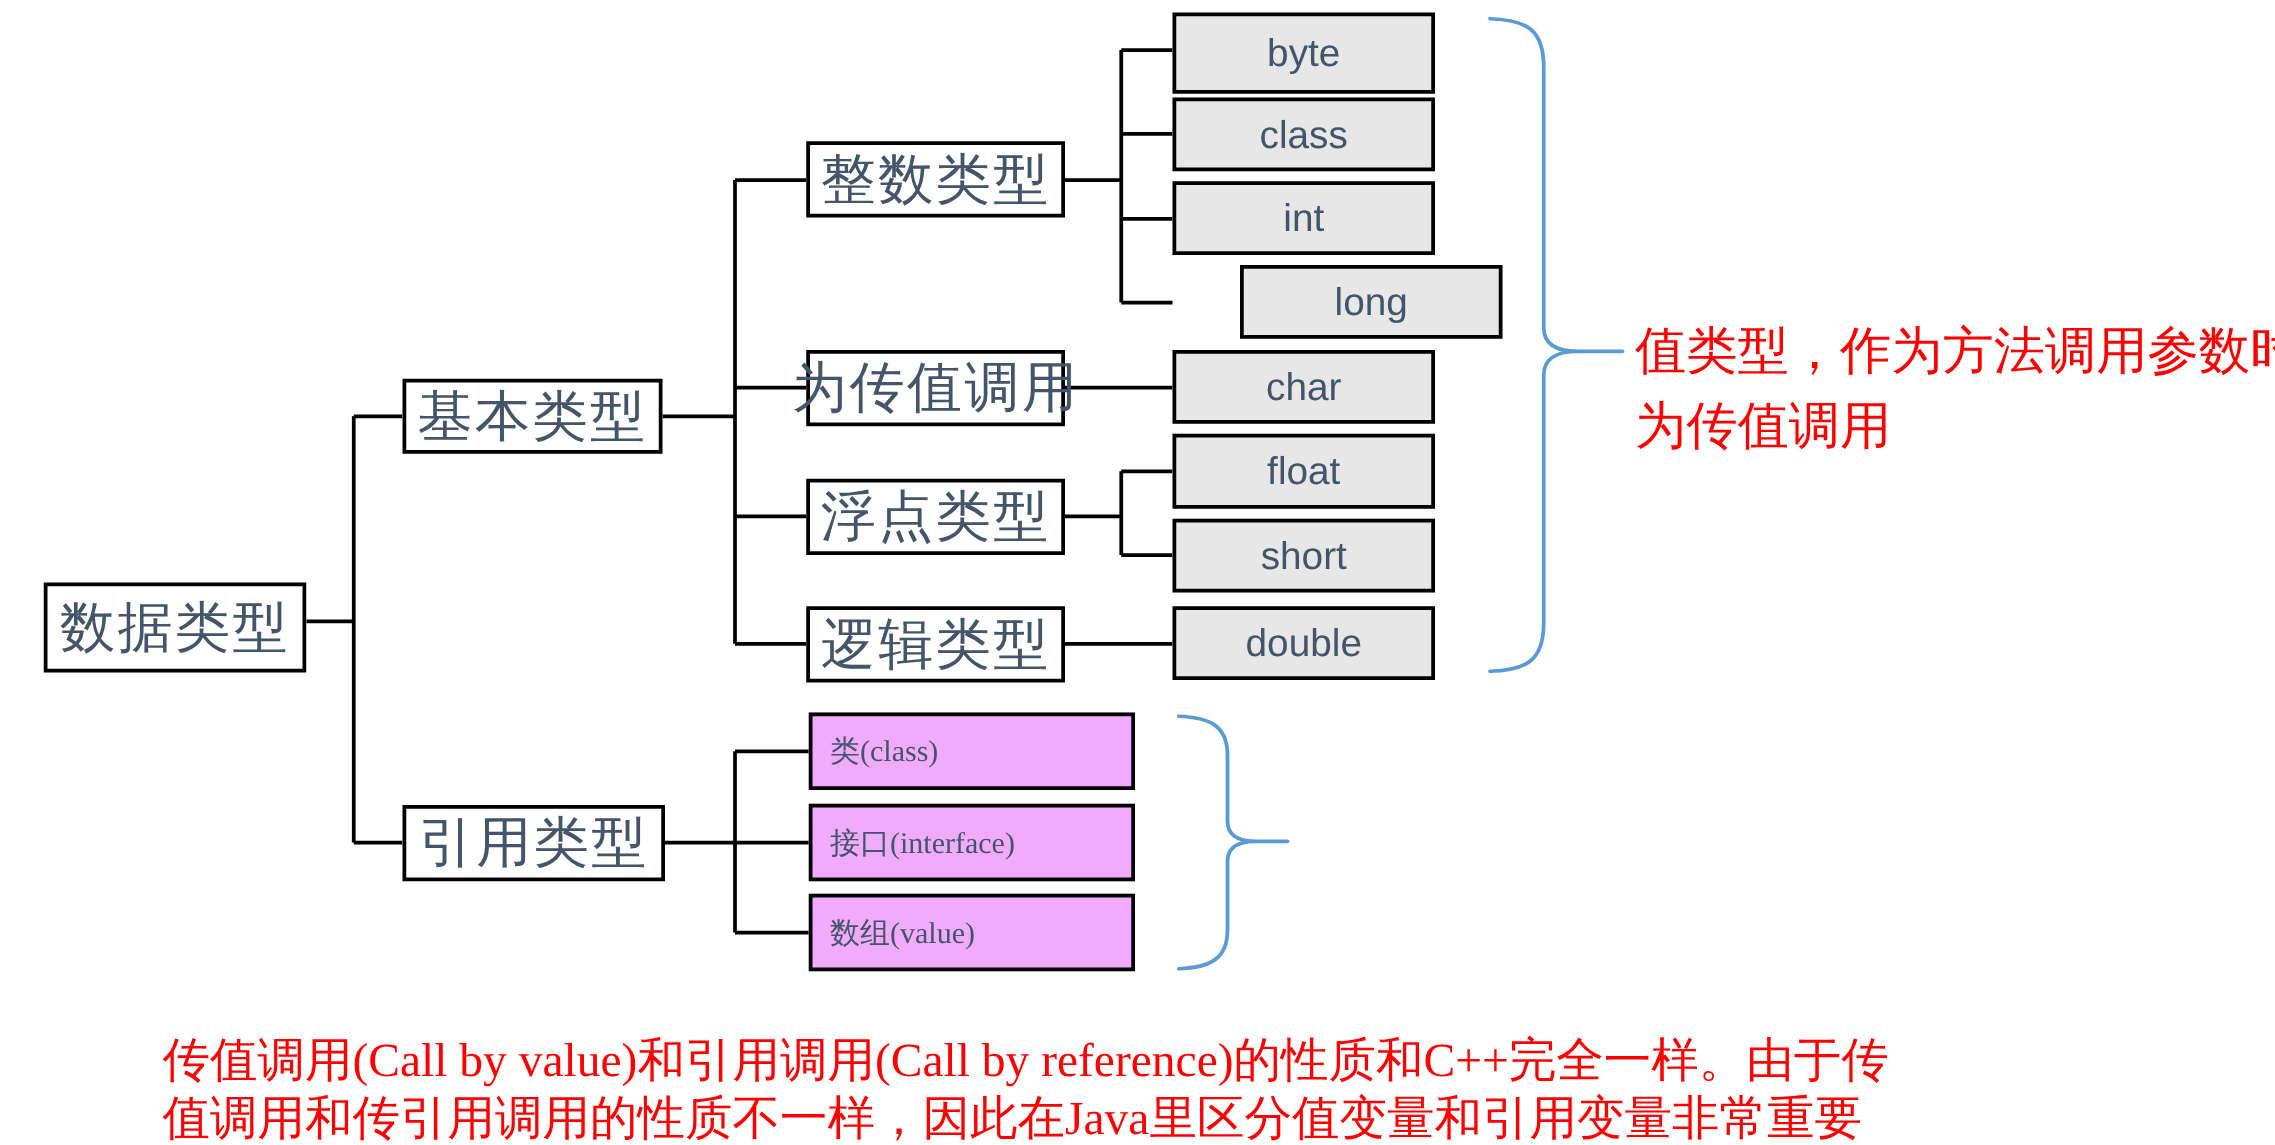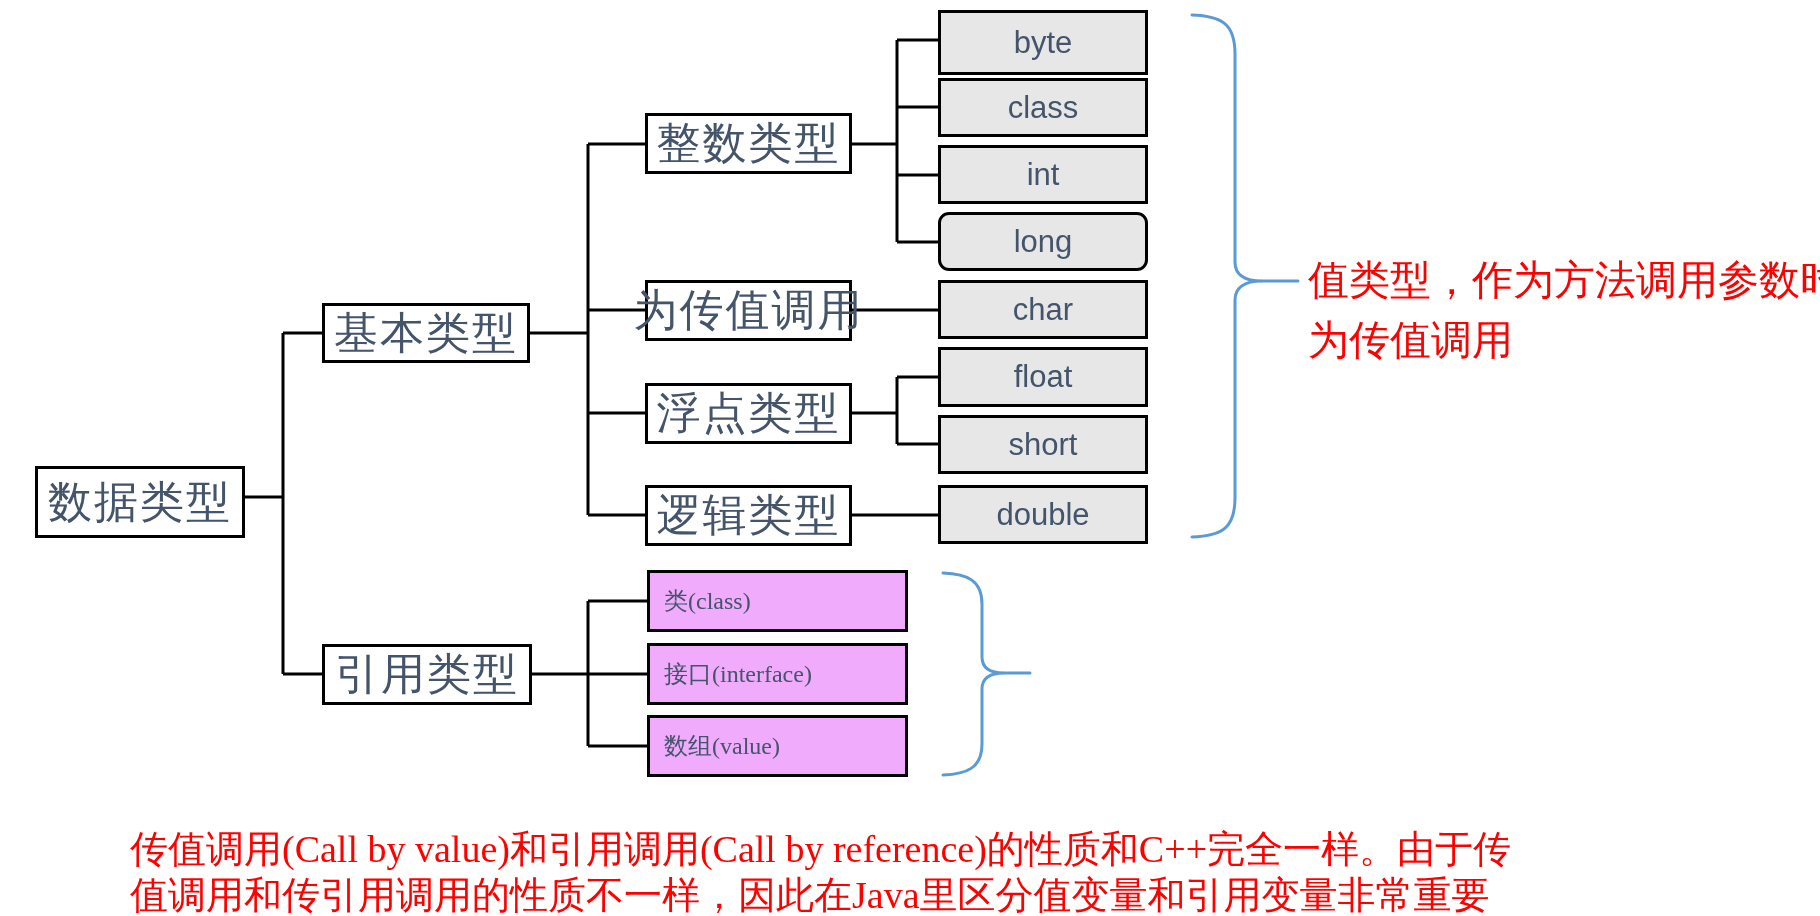--- a/index.html
+++ b/index.html
@@ -138,21 +138,21 @@
 
   <div class="leaf" style="left:938px;top:10px;width:210px;height:65px;">
     <span>byte</span>
   </div>
   <div class="leaf" style="left:938px;top:78px;width:210px;height:59px;">
     <span>class</span>
   </div>
   <div class="leaf" style="left:938px;top:145px;width:210px;height:59px;">
     <span>int</span>
   </div>
-  <div class="leaf" style="left:938px;top:212px;width:210px;height:59px;border-radius:11px;">
+  <div class="leaf" style="left:992px;top:212px;width:210px;height:59px;">
     <span>long</span>
   </div>
   <div class="leaf" style="left:938px;top:280px;width:210px;height:59px;">
     <span>char</span>
   </div>
   <div class="leaf" style="left:938px;top:347px;width:210px;height:60px;">
     <span>float</span>
   </div>
   <div class="leaf" style="left:938px;top:415px;width:210px;height:59px;">
     <span>short</span>

